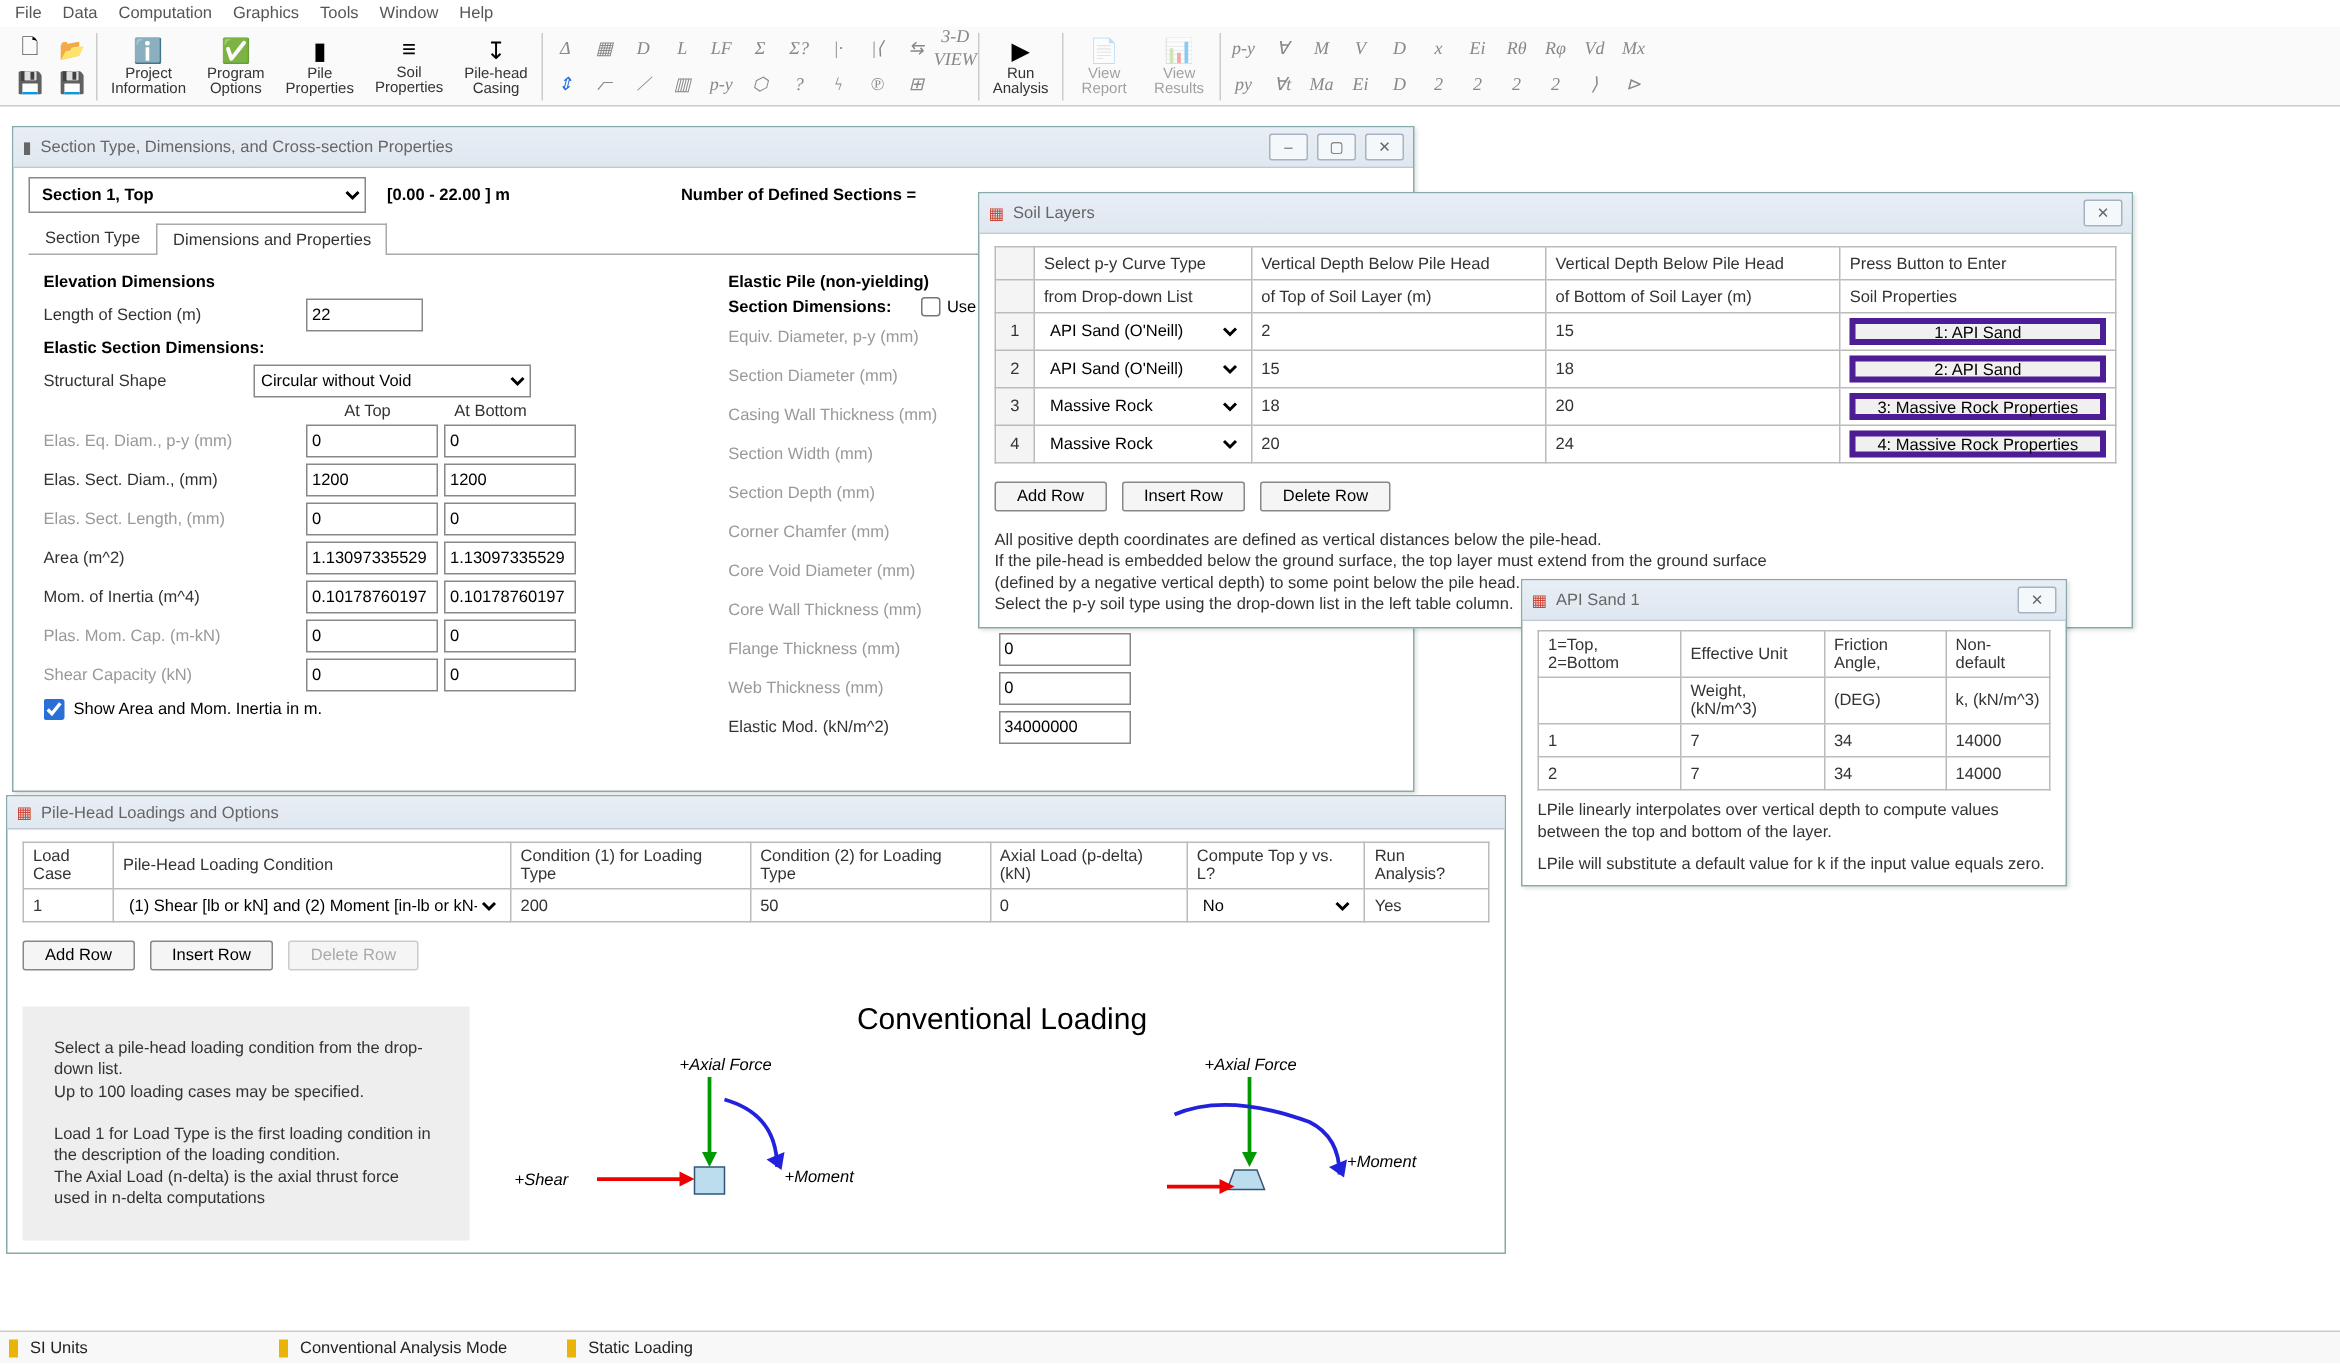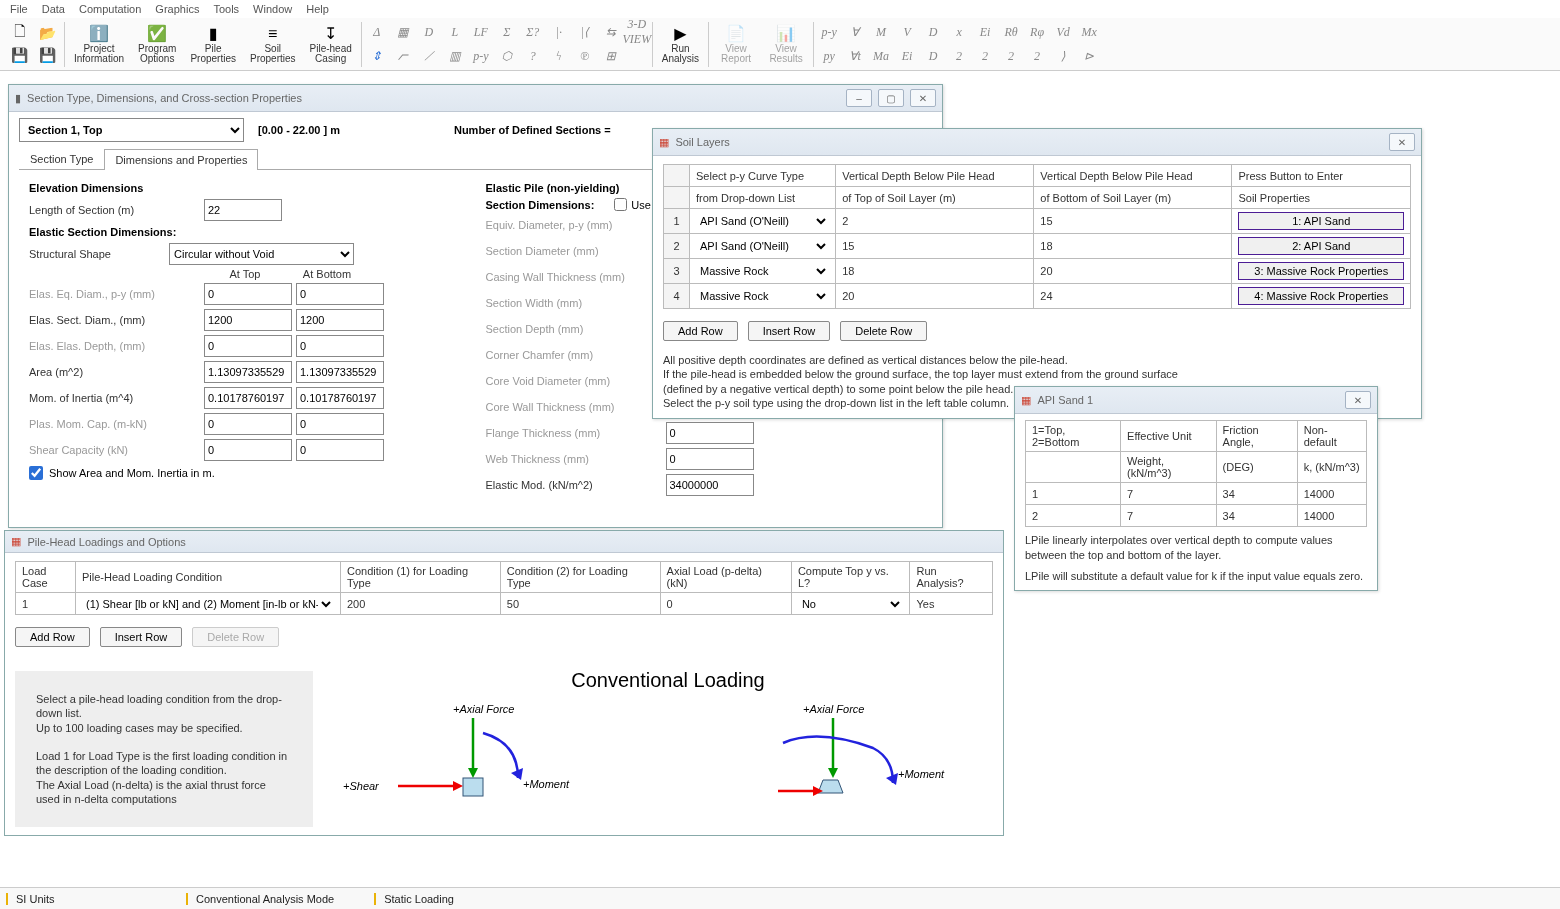--- a/index.html
+++ b/index.html
@@ -47,41 +47,41 @@
 .rightcol .row .lbl { width: 180px; }
 .rightcol .row input.v { width: 88px; }
 
 
 .soil-body { padding: 8px 10px; }
 table.grid { border-collapse: collapse; width: 100%; }
 table.grid th, table.grid td { border: 1px solid #bbb; padding: 3px 6px; text-align: left; font-weight: normal; color: #333; background: #fff; height: 22px; }
 table.grid th { background: #fff; }
 table.grid .numcol { width: 26px; text-align: center; background: #f4f4f4; }
 table.grid select { width: 100%; border: none; background: transparent; font-size: 11px; }
-table.grid button.enter { width: 100%; border: 1px solid #4c1d95; background: #f0f0f0; height: 18px; font-size: 11px; cursor: pointer; }
+table.grid button.enter { width: 100%; border: 4px solid #4c1d95; background: #f0f0f0; height: 18px; font-size: 11px; cursor: pointer; }
 .btnrow { display: flex; gap: 10px; margin: 12px 0; }
 .stdbtn { border: 1px solid #888; background: #f5f5f5; padding: 3px 14px; cursor: pointer; border-radius: 2px; }
 .stdbtn.dis { color: #aaa; border-color: #ccc; }
 .note { color: #333; font-size: 11px; line-height: 1.3; }
 
 
 .api-body { padding: 6px 10px; }
 .api-note { margin-top: 6px; line-height: 1.35; color: #333; }
 
 
 .phl-frame { position: absolute; left: 4px; top: 530px; width: 1000px; border: 1px solid #8aa; background: #fff; }
 .phl-body { padding: 8px 10px; }
 .diagram-area { text-align: center; margin-top: 10px; }
 .diagram-title { font-size: 20px; color: #000; }
 .help-box { background: #eee; padding: 21px; margin-top: 12px; color: #333; line-height: 1.3; width: 380px;}
 .svg-wrap { display:flex; justify-content:center; gap:150px; margin-top:6px;align-items:flex-end;}
 
 
 .statusbar { position: absolute; bottom: 0; left: 0; right: 0; height: 22px; border-top: 1px solid #ccc; background: #f8f8f8; display: flex; align-items: center; padding: 0 6px; color: #222; gap: 40px; }
-.statusbar span.cell { border-left: 2px solid #eab308; padding-left: 8px; min-width: 140px; }
+.statusbar span.cell { border-left: 6px solid #eab308; padding-left: 8px; min-width: 140px; }
 </style>
 </head>
 <body>
 
 <div class="menubar">
   <span>File</span>
   <span>Data</span>
   <span>Computation</span>
   <span>Graphics</span>
   <span>Tools</span>
@@ -242,21 +242,21 @@
             <span class="lbl dis">Elas. Eq. Diam., p-y (mm)</span>
     <input class="v v2" value="0" style="">
     <input class="v v2" value="0" style="margin-left: 4px;">
           </div>
           <div class="row">
             <span class="lbl ">Elas. Sect. Diam.,   (mm)</span>
     <input class="v v2" value="1200" style="">
     <input class="v v2" value="1200" style="margin-left: 4px;">
           </div>
           <div class="row">
-            <span class="lbl dis">Elas. Elas. Depth,  (mm)</span>
+            <span class="lbl dis">Elas. Sect. Length,  (mm)</span>
     <input class="v v2" value="0" style="">
     <input class="v v2" value="0" style="margin-left: 4px;">
           </div>
           <div class="row">
             <span class="lbl ">Area (m^2)</span>
     <input class="v v2" value="1.13097335529" style="">
     <input class="v v2" value="1.13097335529" style="margin-left: 4px;">
           </div>
           <div class="row">
             <span class="lbl ">Mom. of Inertia (m^4)</span>

